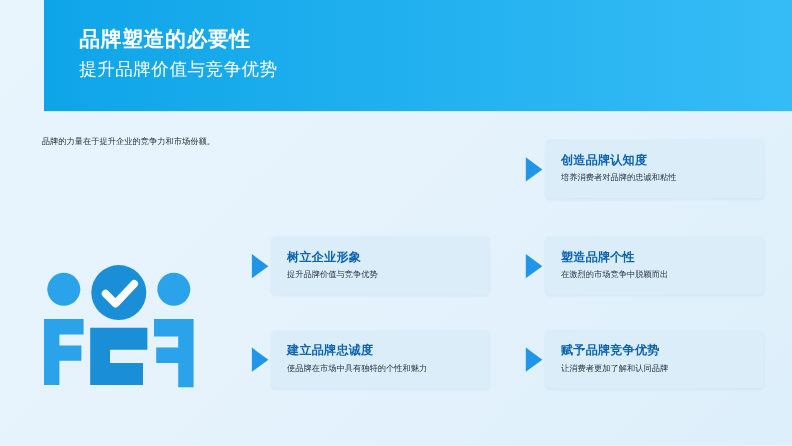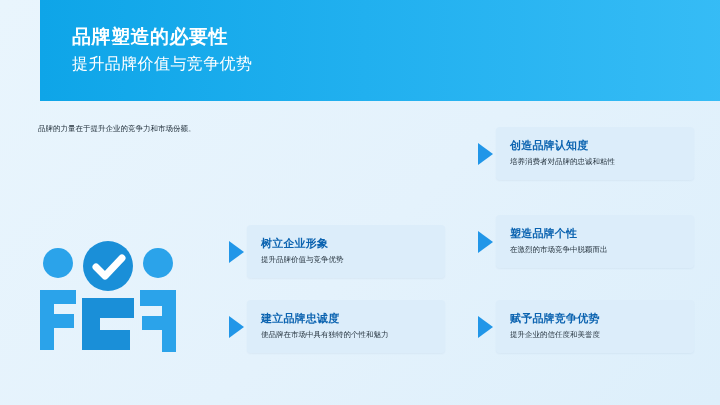--- a/index.html
+++ b/index.html
@@ -139,37 +139,37 @@
       <path d="M104 52 h36 v62 h-14 v-22 h-20 v-14 h20 v-10 h-22 z" fill="#2ba3ea"></path>
     </svg>
   </div>
 
   <div class="card" style="left:496px; top:127px; width:198px; height:53px;">
     <div class="arrow"></div>
     <div class="card-title">创造品牌认知度</div>
     <div class="card-body">培养消费者对品牌的忠诚和粘性</div>
   </div>
 
-  <div class="card" style="left:247px; top:225px; width:198px; height:53px;text-decoration:underline;">
+  <div class="card" style="left:247px; top:215px; width:198px; height:53px;text-decoration:underline;">
     <div class="arrow"></div>
     <div class="card-title">树立企业形象</div>
     <div class="card-body">提升品牌价值与竞争优势</div>
   </div>
 
   <div class="card" style="left:496px; top:215px; width:198px; height:53px;">
     <div class="arrow"></div>
     <div class="card-title">塑造品牌个性</div>
     <div class="card-body">在激烈的市场竞争中脱颖而出</div>
   </div>
 
   <div class="card" style="left:247px; top:300px; width:198px; height:53px;">
     <div class="arrow"></div>
     <div class="card-title">建立品牌忠诚度</div>
     <div class="card-body">使品牌在市场中具有独特的个性和魅力</div>
   </div>
 
   <div class="card" style="left:496px; top:300px; width:198px; height:53px;">
     <div class="arrow"></div>
     <div class="card-title">赋予品牌竞争优势</div>
-    <div class="card-body">提升企业的信任度和美誉度</div>
+    <div class="card-body">让消费者更加了解和认同品牌</div>
   </div>
 
 </div>
 
 </body></html>

